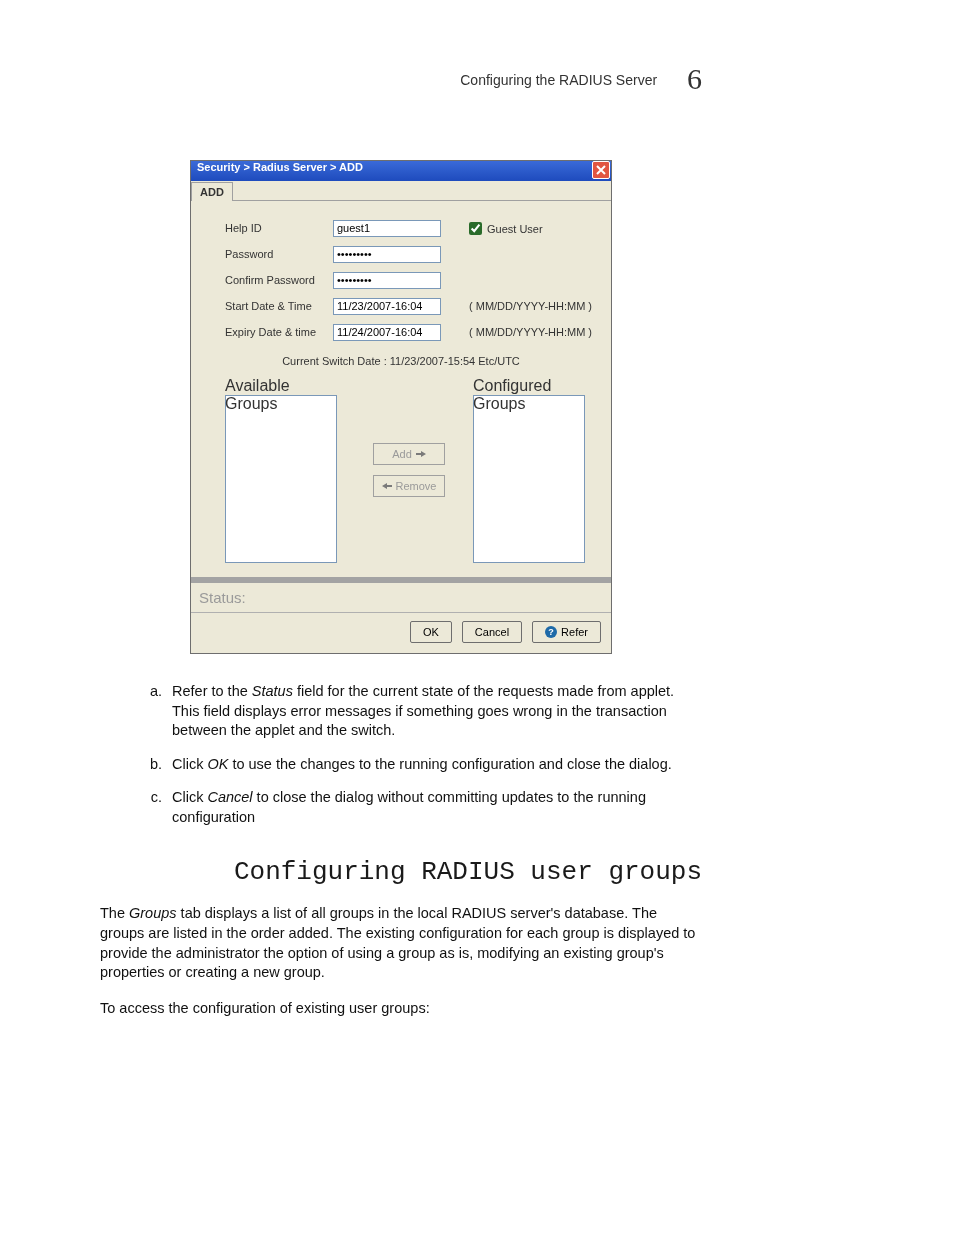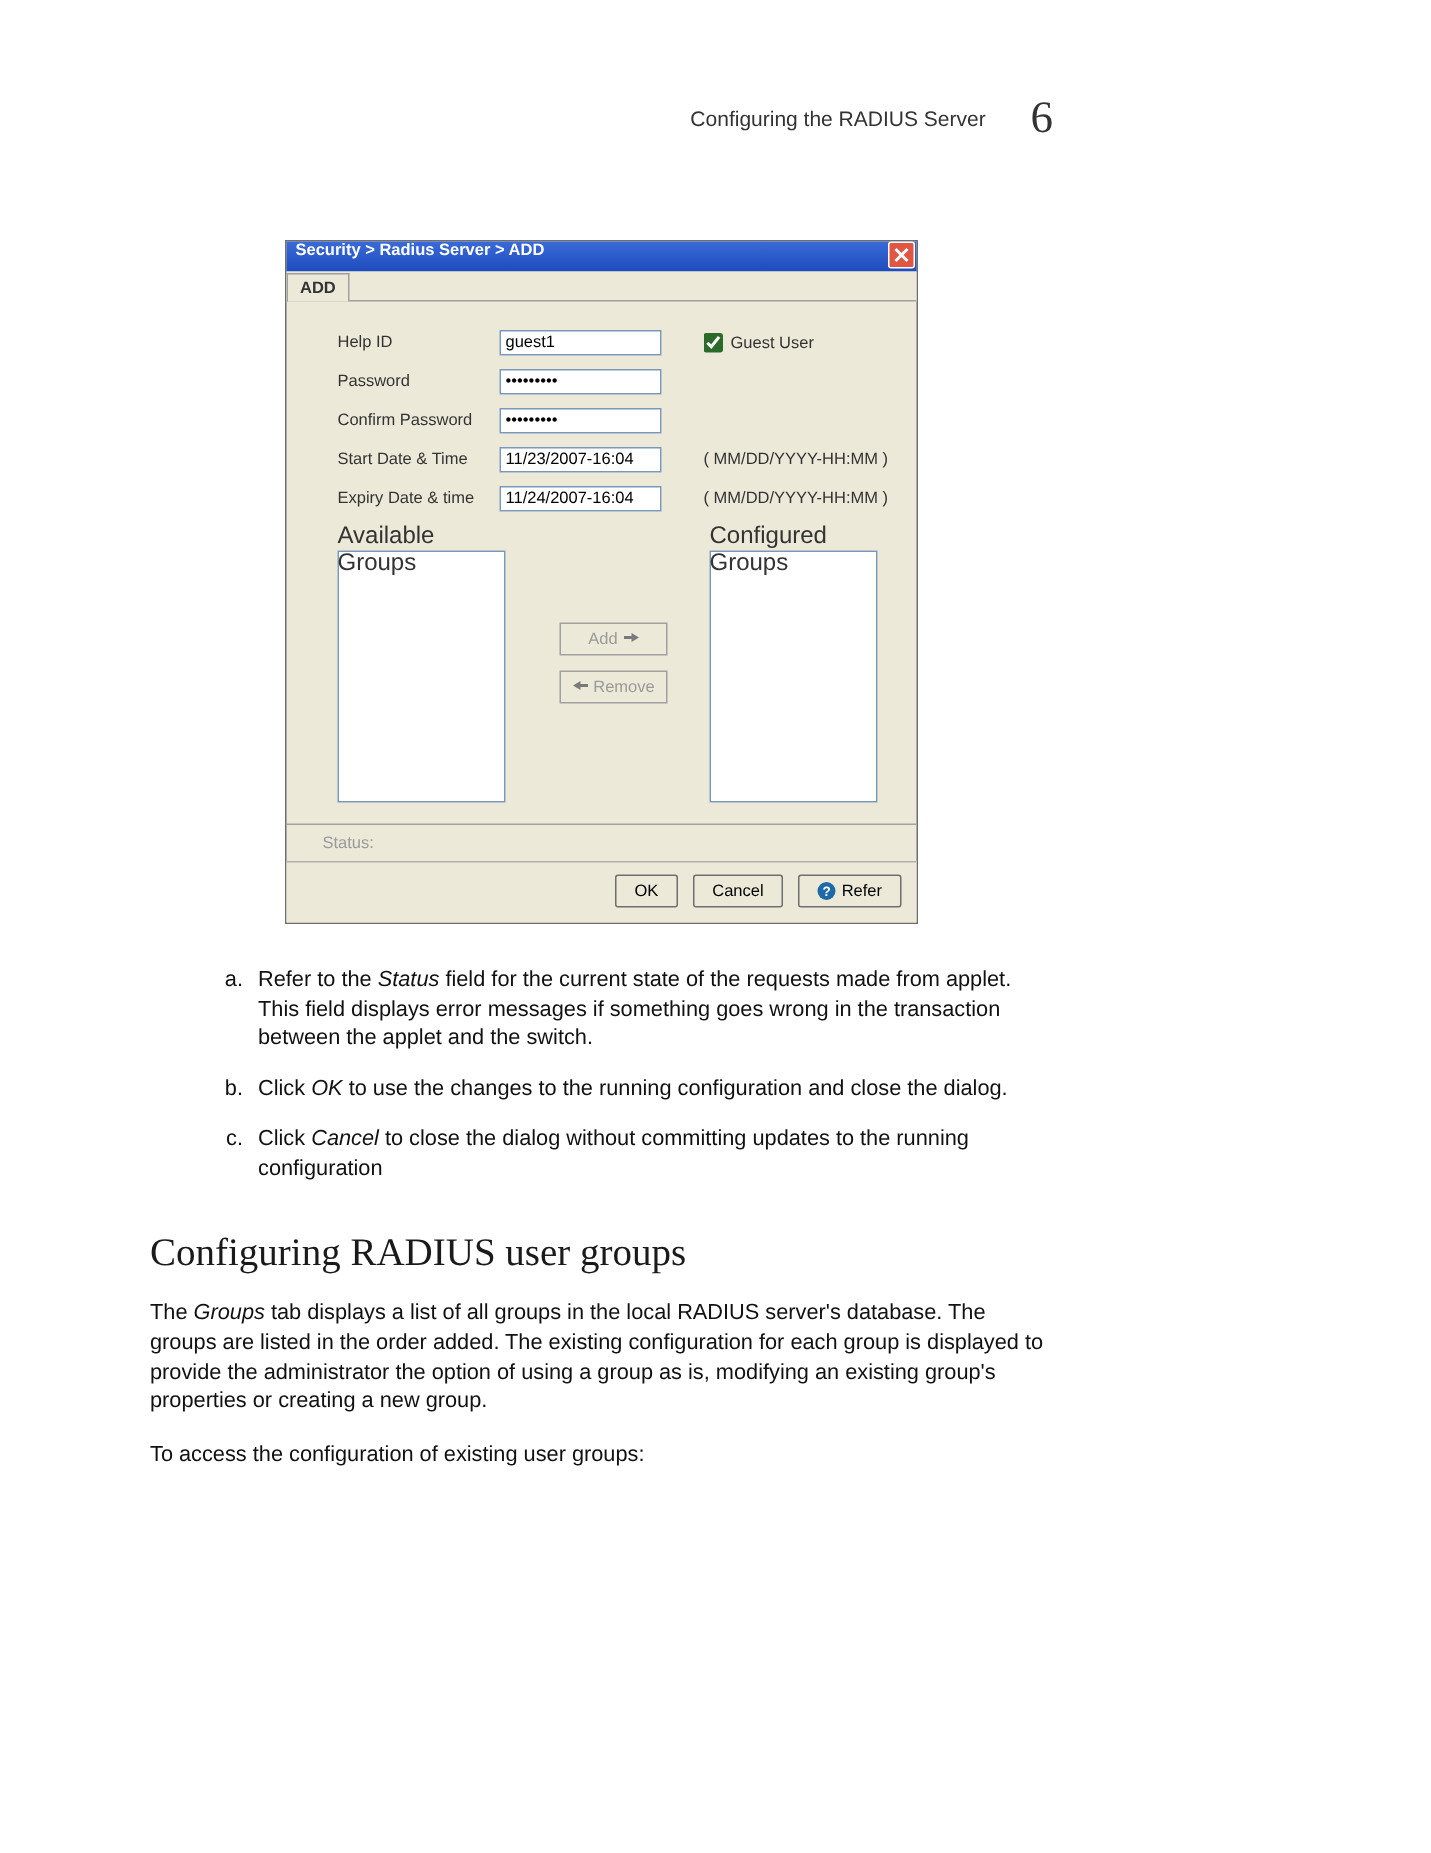--- a/index.html
+++ b/index.html
@@ -19,29 +19,29 @@
   .form-row .ctrl input[type=text],.form-row .ctrl input[type=password]{width:100%;height:17px;border:1px solid #7a98b8;background:#fff;font-size:11px;padding:0 3px;box-sizing:border-box;}
   .form-row .right{margin-left:28px;display:flex;align-items:flex-end;color:#333;}
   .form-row .right input[type=checkbox]{margin:0 5px 0 0;accent-color:#2a6b2a;}
   .current-date{text-align:center;font-size:11px;color:#333;padding:6px 0 10px 0;}
   .groups{display:flex;padding:0 18px 14px 34px;gap:10px;}
   .group-col{flex:0 0 120px;}
   .group-col .lbl{font-size:16px;color:#333;height:18px;}
   .listbox{width:110px;height:166px;border:1px solid #7a98b8;background:#fff;}
   .mid-btns{flex:1;display:flex;flex-direction:column;align-items:center;justify-content:center;gap:10px;}
   .mid-btns button{width:72px;height:22px;border:1px solid #a0a0a0;background:#ece9d8;color:#9a9a9a;font-size:11px;display:flex;align-items:center;justify-content:center;gap:4px;}
-  .status-row{border-top:1px solid #a3a3a3;padding:6px 24px;color:#9a9a9a;font-size:11px;}
+  .status-row{border-top:6px solid #a3a3a3;padding:6px 8px;color:#9a9a9a;font-size:15px;}
   .dialog-buttons{display:flex;justify-content:flex-end;gap:10px;padding:8px 10px 10px 10px;border-top:1px solid #b0b0b0;background:#ece9d8;}
   .dialog-buttons button{height:22px;border:1px solid #6e6e6e;background:#ece9d8;font-size:11px;border-radius:2px;padding:0 12px;display:flex;align-items:center;gap:4px;}
   .help-ico{width:12px;height:12px;border-radius:50%;background:#1e6aa8;color:#fff;font-size:9px;display:inline-flex;align-items:center;justify-content:center;font-weight:bold;}
   .body-text{font-size:14.5px;line-height:1.35;color:#111;}
   ol.alpha{list-style:lower-alpha;padding-left:66px;margin:0 0 28px 0;}
   ol.alpha li{padding-left:6px;margin-bottom:14px;}
   .italic{font-style:italic;}
-  h2.section{font-family:Liberation Serif, serif;font-stretch:condensed;font-weight:400;font-size:26px;color:#1a1a1a;margin:26px 0 14px 0;}
+  h2.section{font-family:Liberation Mono, monospace;font-stretch:condensed;font-weight:400;font-size:26px;color:#1a1a1a;margin:26px 0 14px 0;text-align:right;}
   p.para{margin:0 0 16px 0;}
   .arrow-right,.arrow-left{display:inline-block;}
   .arrow-right svg,.arrow-left svg{width:10px;height:8px;}
 </style>
 </head>
 <body>
 <div class="page">
 
 <div class="running-head">
   <span>Configuring the RADIUS Server</span>
@@ -81,20 +81,21 @@
       <span class="lbl">Start Date &amp; Time</span>
       <span class="ctrl"><input type="text" value="11/23/2007-16:04" style=""></span>
       <span class="right">( MM/DD/YYYY-HH:MM )</span>
     </div>
     <div class="form-row">
       <span class="lbl">Expiry Date &amp; time</span>
       <span class="ctrl"><input type="text" value="11/24/2007-16:04" style=""></span>
       <span class="right">( MM/DD/YYYY-HH:MM )</span>
     </div>
   </div>
+  <div class="current-date">Current Switch Date :  11/23/2007-15:54  Etc/UTC</div>
   <div class="groups">
     <div class="group-col">
       <div class="lbl">Available Groups</div>
       <div class="listbox"></div>
     </div>
     <div class="mid-btns">
       <button>
         <span>Add</span>
         <span class="arrow-right"><svg viewBox="0 0 10 8">
                 <path d="M0 3h5V1l5 3-5 3V5H0z" fill="#7a7a7a"></path>

